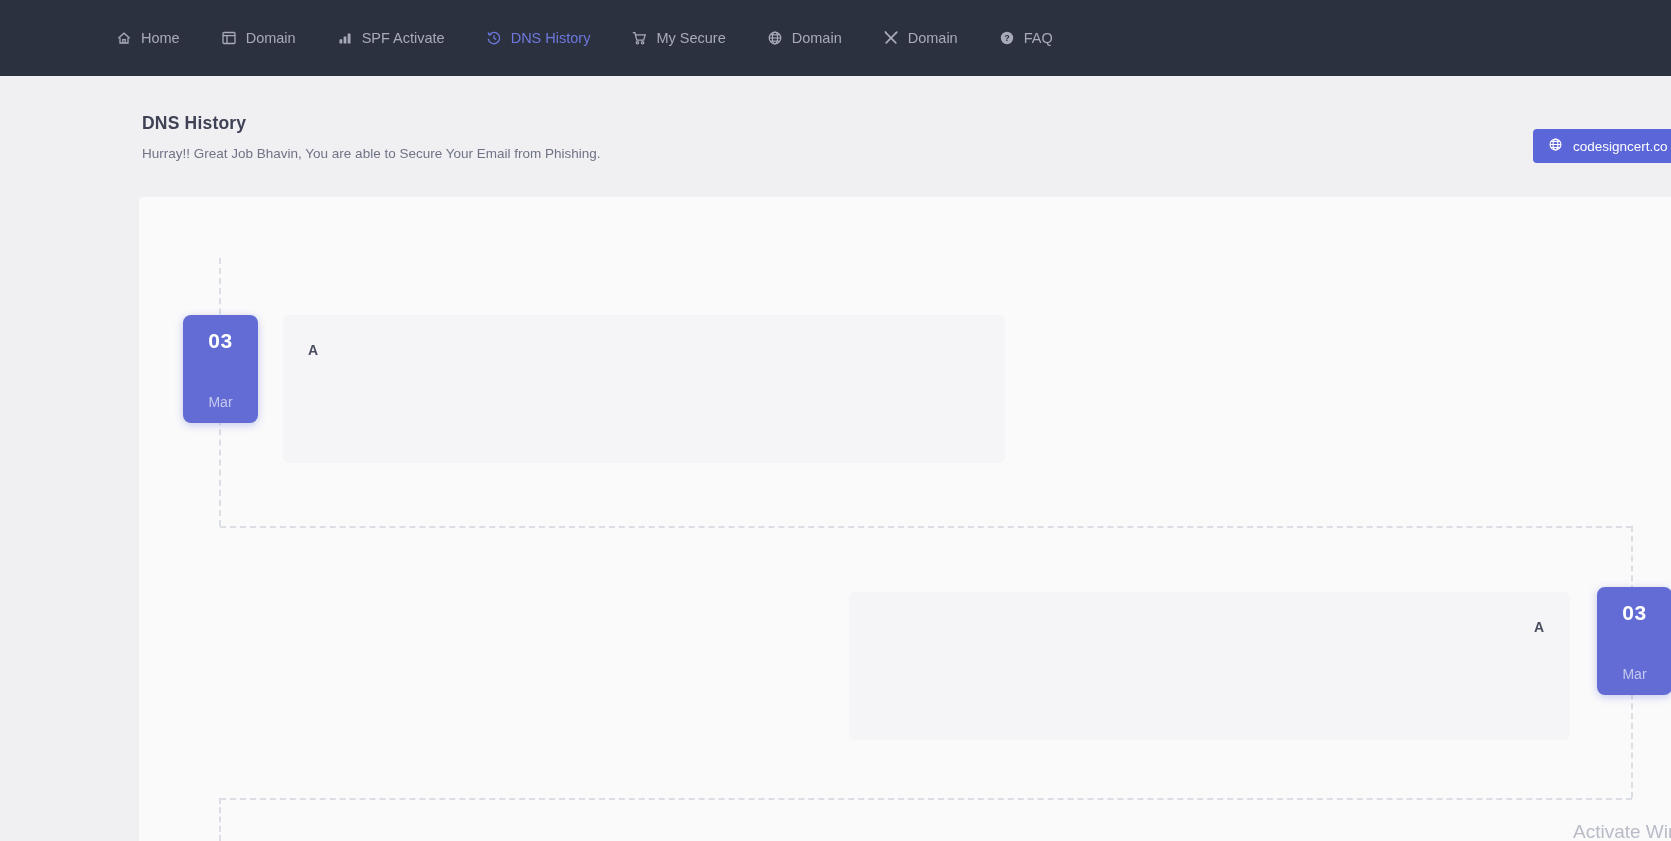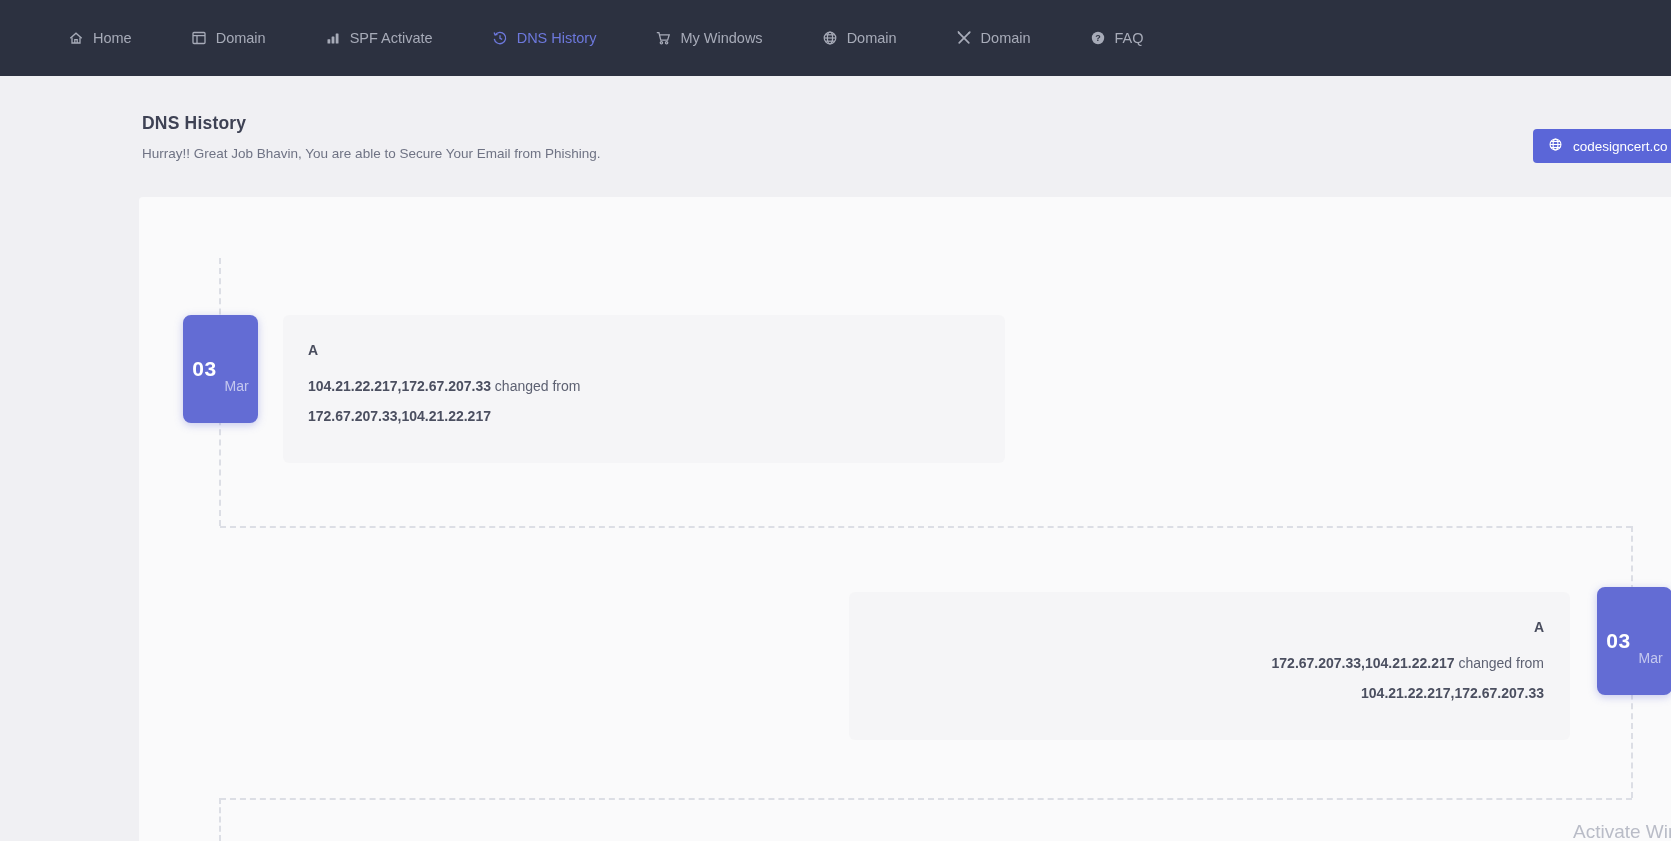--- a/index.html
+++ b/index.html
@@ -1,20 +1,20 @@
 <!DOCTYPE html>
 <html><head>
 <meta charset="utf-8">
 <style>
   html,body{margin:0;padding:0;width:1671px;height:841px;overflow:hidden;
     background:#f0f0f3;font-family:"Liberation Sans",sans-serif;position:relative;}
 
   
   .navbar{position:absolute;left:0;top:0;width:1671px;height:76px;background:#2c3140;
-    display:flex;align-items:center;padding-left:68px;box-sizing:border-box;gap:59px;}
+    display:flex;align-items:center;padding-left:116px;box-sizing:border-box;gap:41px;}
   .nav-item{display:flex;align-items:center;gap:9px;color:#a7abb8;font-size:14.5px;
     cursor:pointer;white-space:nowrap;}
   .nav-item svg{display:block;}
   .nav-item.active{color:#6d78dc;}
 
   
   .page-title{position:absolute;left:142px;top:113px;font-size:17.5px;font-weight:bold;
     color:#3e4254;letter-spacing:.2px;}
   .page-subtitle{position:absolute;left:142px;top:146px;font-size:13.5px;color:#6f7384;}
 
@@ -32,21 +32,21 @@
   .tl-v{width:0;border-left:2px dashed #dcdee5;}
   .tl-h{height:0;border-top:2px dashed #dcdee5;}
   .tl-v1{left:80px;top:61px;height:268px;}
   .tl-h1{left:81px;top:329px;width:1412px;}
   .tl-v2{left:1492px;top:329px;height:272px;}
   .tl-h2{left:81px;top:601px;width:1412px;}
   .tl-v3{left:80px;top:601px;height:43px;}
 
   
   .date-badge{position:absolute;width:75px;height:108px;background:#636cd4;border-radius:8px;
-    z-index:3;display:flex;flex-direction:row;align-items:center;justify-content:center;
+    z-index:3;display:flex;flex-direction:column;align-items:center;justify-content:center;
     gap:8px;box-shadow:0 2px 8px rgba(99,108,212,.35);}
   .date-badge .day{color:#ffffff;font-size:21px;font-weight:bold;letter-spacing:.5px;}
   .date-badge .month{color:rgba(255,255,255,.62);font-size:14px;margin-top:33px;}
   .badge-1{left:44px;top:118px;}
   .badge-2{left:1458px;top:390px;}
 
   
   .record-card{position:absolute;background:#f5f5f7;border-radius:6px;z-index:2;
     box-sizing:border-box;height:148px;}
   .card-1{left:144px;top:118px;width:722px;padding:27px 28px 0 25px;text-align:left;}
@@ -108,21 +108,21 @@
   </div>
 
   <div class="nav-item">
     <span>
       <svg width="16" height="16" viewBox="0 0 16 16" fill="none" stroke="currentColor" stroke-width="1.3">
         <path d="M1.8 2.6 h2.1 l1.9 7.6 h6.8 l1.6 -5.3 H4.6"></path>
           <circle cx="6.4" cy="12.7" r="1.15"></circle>
           <circle cx="11.6" cy="12.7" r="1.15"></circle>
       </svg>
       </span>
-    <span>My Windows</span>
+    <span>My Secure</span>
   </div>
 
   <div class="nav-item">
     <span>
       <svg width="16" height="16" viewBox="0 0 16 16" fill="none" stroke="currentColor" stroke-width="1.2">
         <circle cx="8" cy="8" r="5.8"></circle>
           <ellipse cx="8" cy="8" rx="2.6" ry="5.8"></ellipse>
           <line x1="2.2" y1="8" x2="13.8" y2="8"></line>
           <line x1="3" y1="4.8" x2="13" y2="4.8"></line>
           <line x1="3" y1="11.2" x2="13" y2="11.2"></line>
@@ -176,34 +176,24 @@
   <div class="tl-line tl-v tl-v2"></div>
   <div class="tl-line tl-h tl-h2"></div>
   <div class="tl-line tl-v tl-v3"></div>
 
   <div class="date-badge badge-1">
     <span class="day">03</span>
     <span class="month">Mar</span>
   </div>
   <div class="record-card card-1">
     <div class="record-type">A</div>
-    <div class="record-line">
-      <b>104.21.22.217,172.67.207.33</b>
-      <span>changed from</span><br>
-      <b>172.67.207.33,104.21.22.217</b>
-    </div>
   </div>
 
   <div class="record-card card-2">
     <div class="record-type">A</div>
-    <div class="record-line">
-      <b>172.67.207.33,104.21.22.217</b>
-      <span>changed from</span><br>
-      <b>104.21.22.217,172.67.207.33</b>
-    </div>
   </div>
   <div class="date-badge badge-2">
     <span class="day">03</span>
     <span class="month">Mar</span>
   </div>
 
   <div class="watermark">Activate Windows</div>
 </div>
 
 </body></html>

